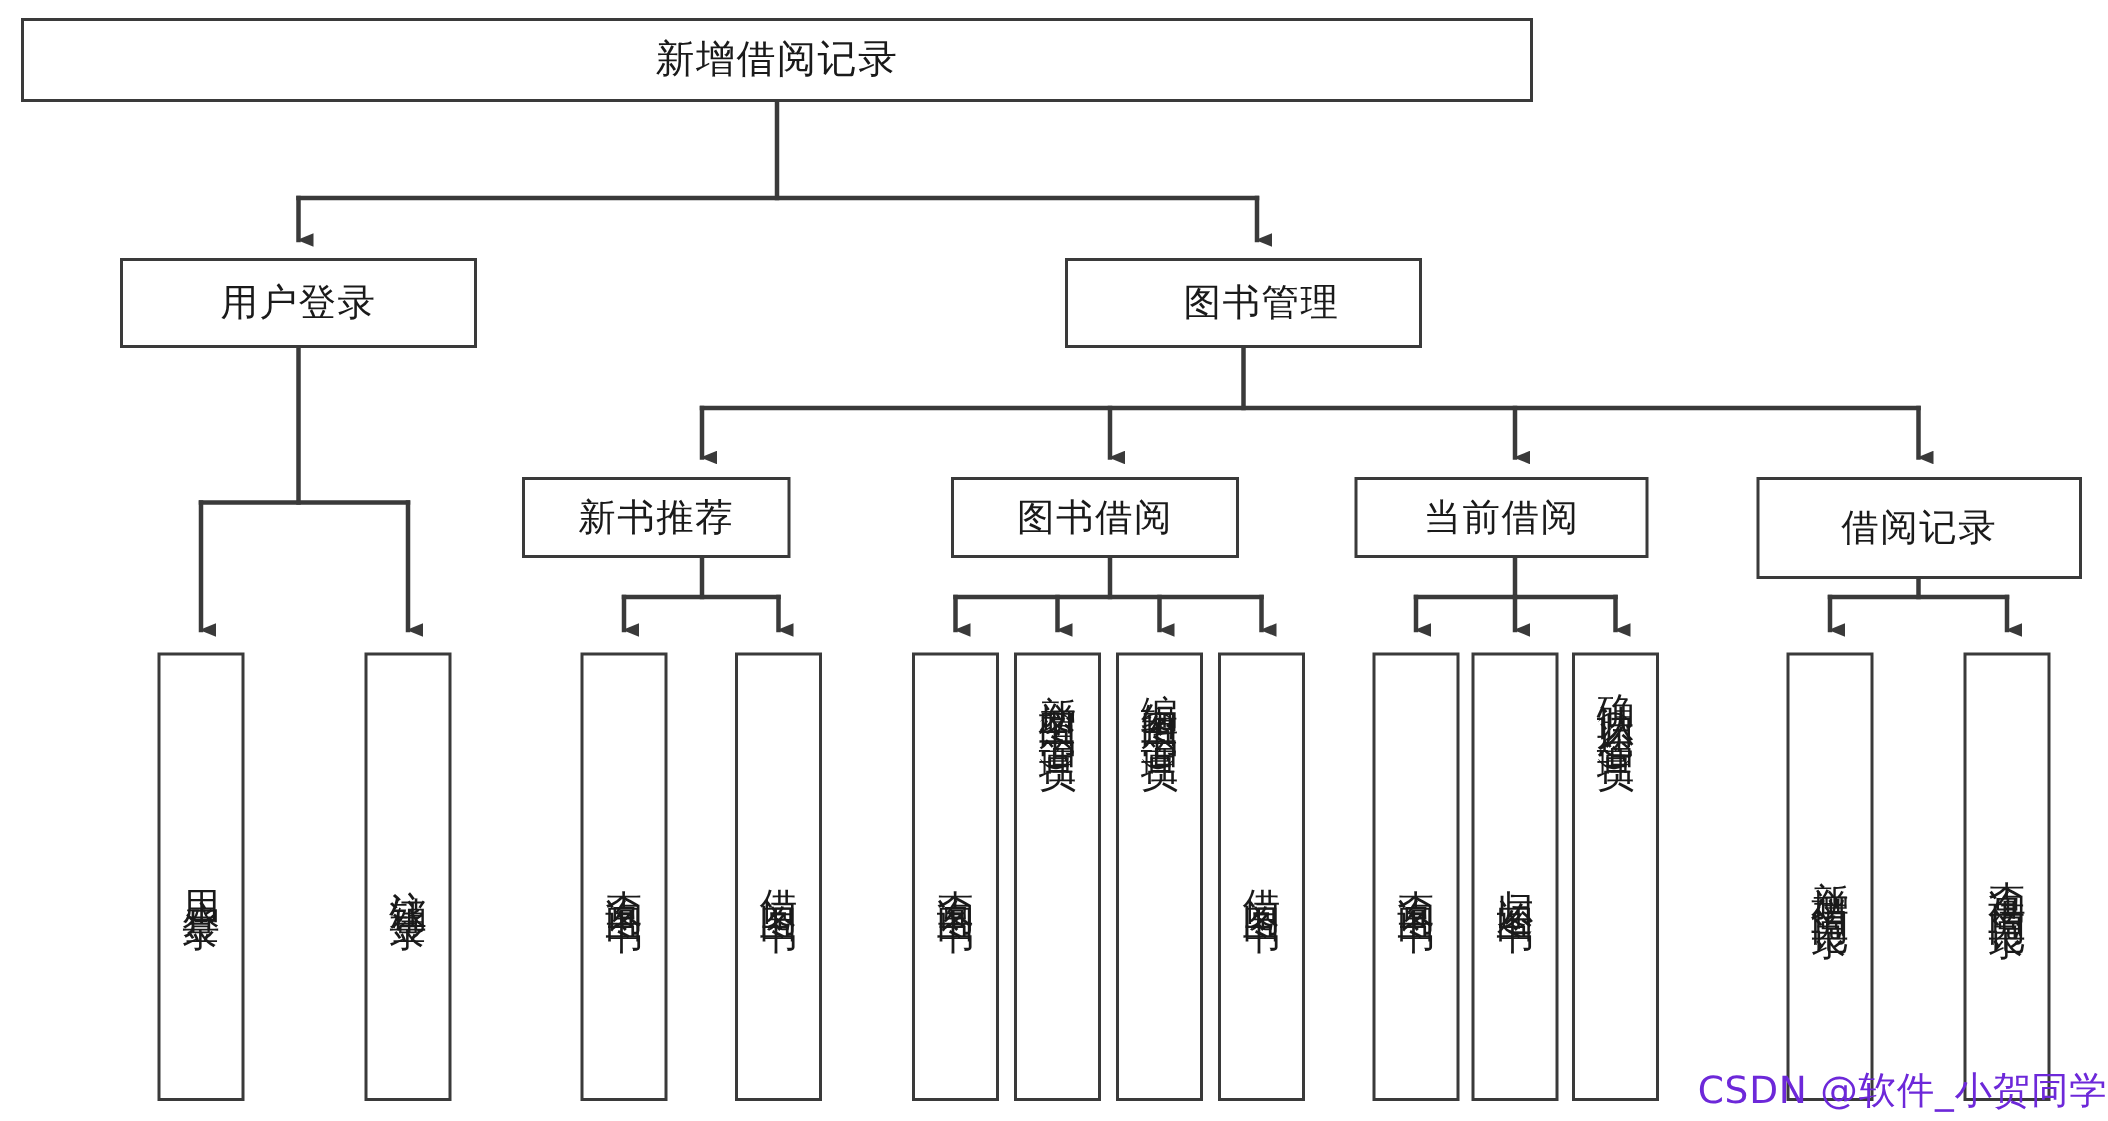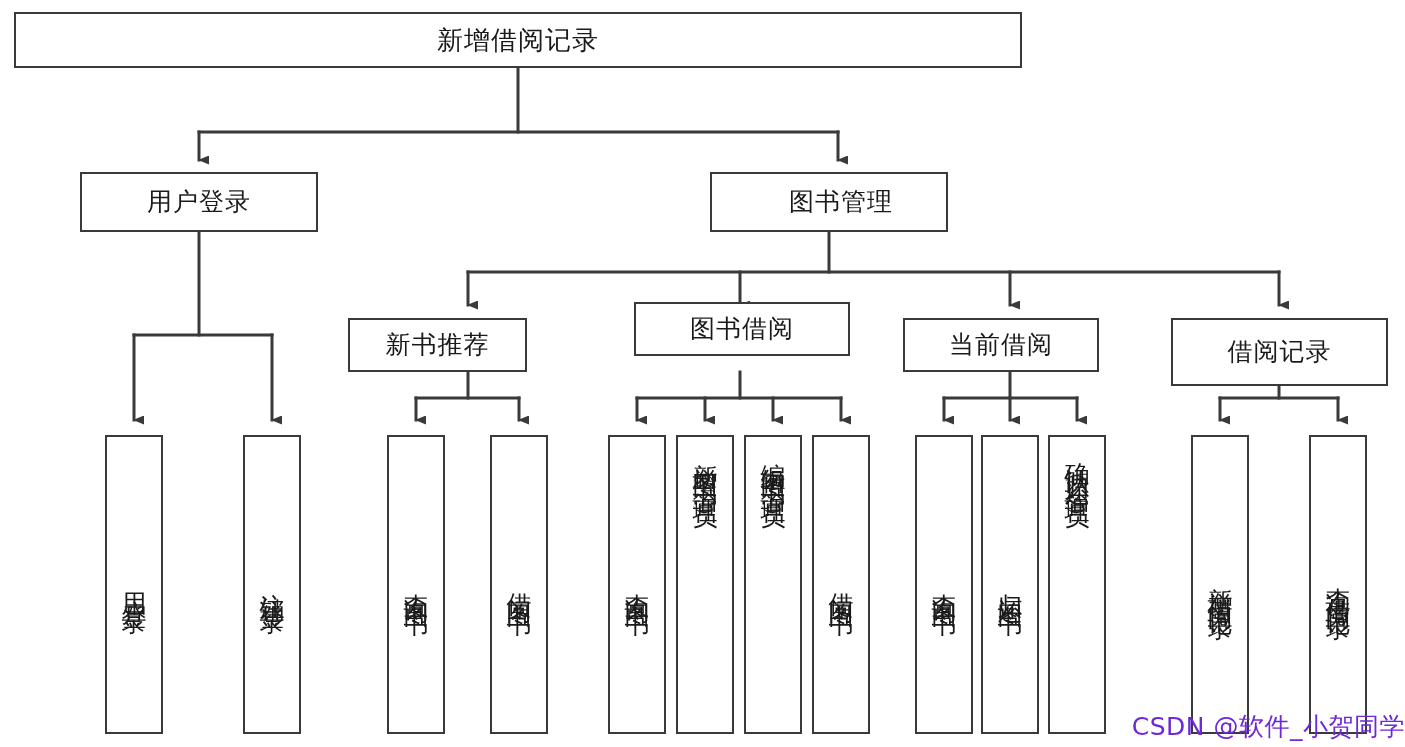--- a/index.html
+++ b/index.html
@@ -142,21 +142,21 @@
   </div>
 
   <div class="node horiz" style="left:710px; top:172px; width:238px; height:60px;padding-left:24px;">
     <span class="node-label">图书管理</span>
   </div>
 
   <div class="node horiz" style="left:348px; top:318px; width:179px; height:54px;">
     <span class="node-label">新书推荐</span>
   </div>
 
-  <div class="node horiz" style="left:634px; top:302px; width:216px; height:54px;">
+  <div class="node horiz" style="left:634px; top:318px; width:192px; height:54px;">
     <span class="node-label">图书借阅</span>
   </div>
 
   <div class="node horiz" style="left:903px; top:318px; width:196px; height:54px;">
     <span class="node-label">当前借阅</span>
   </div>
 
   <div class="node horiz" style="left:1171px; top:318px; width:217px; height:68px;">
     <span class="node-label">借阅记录</span>
   </div>

